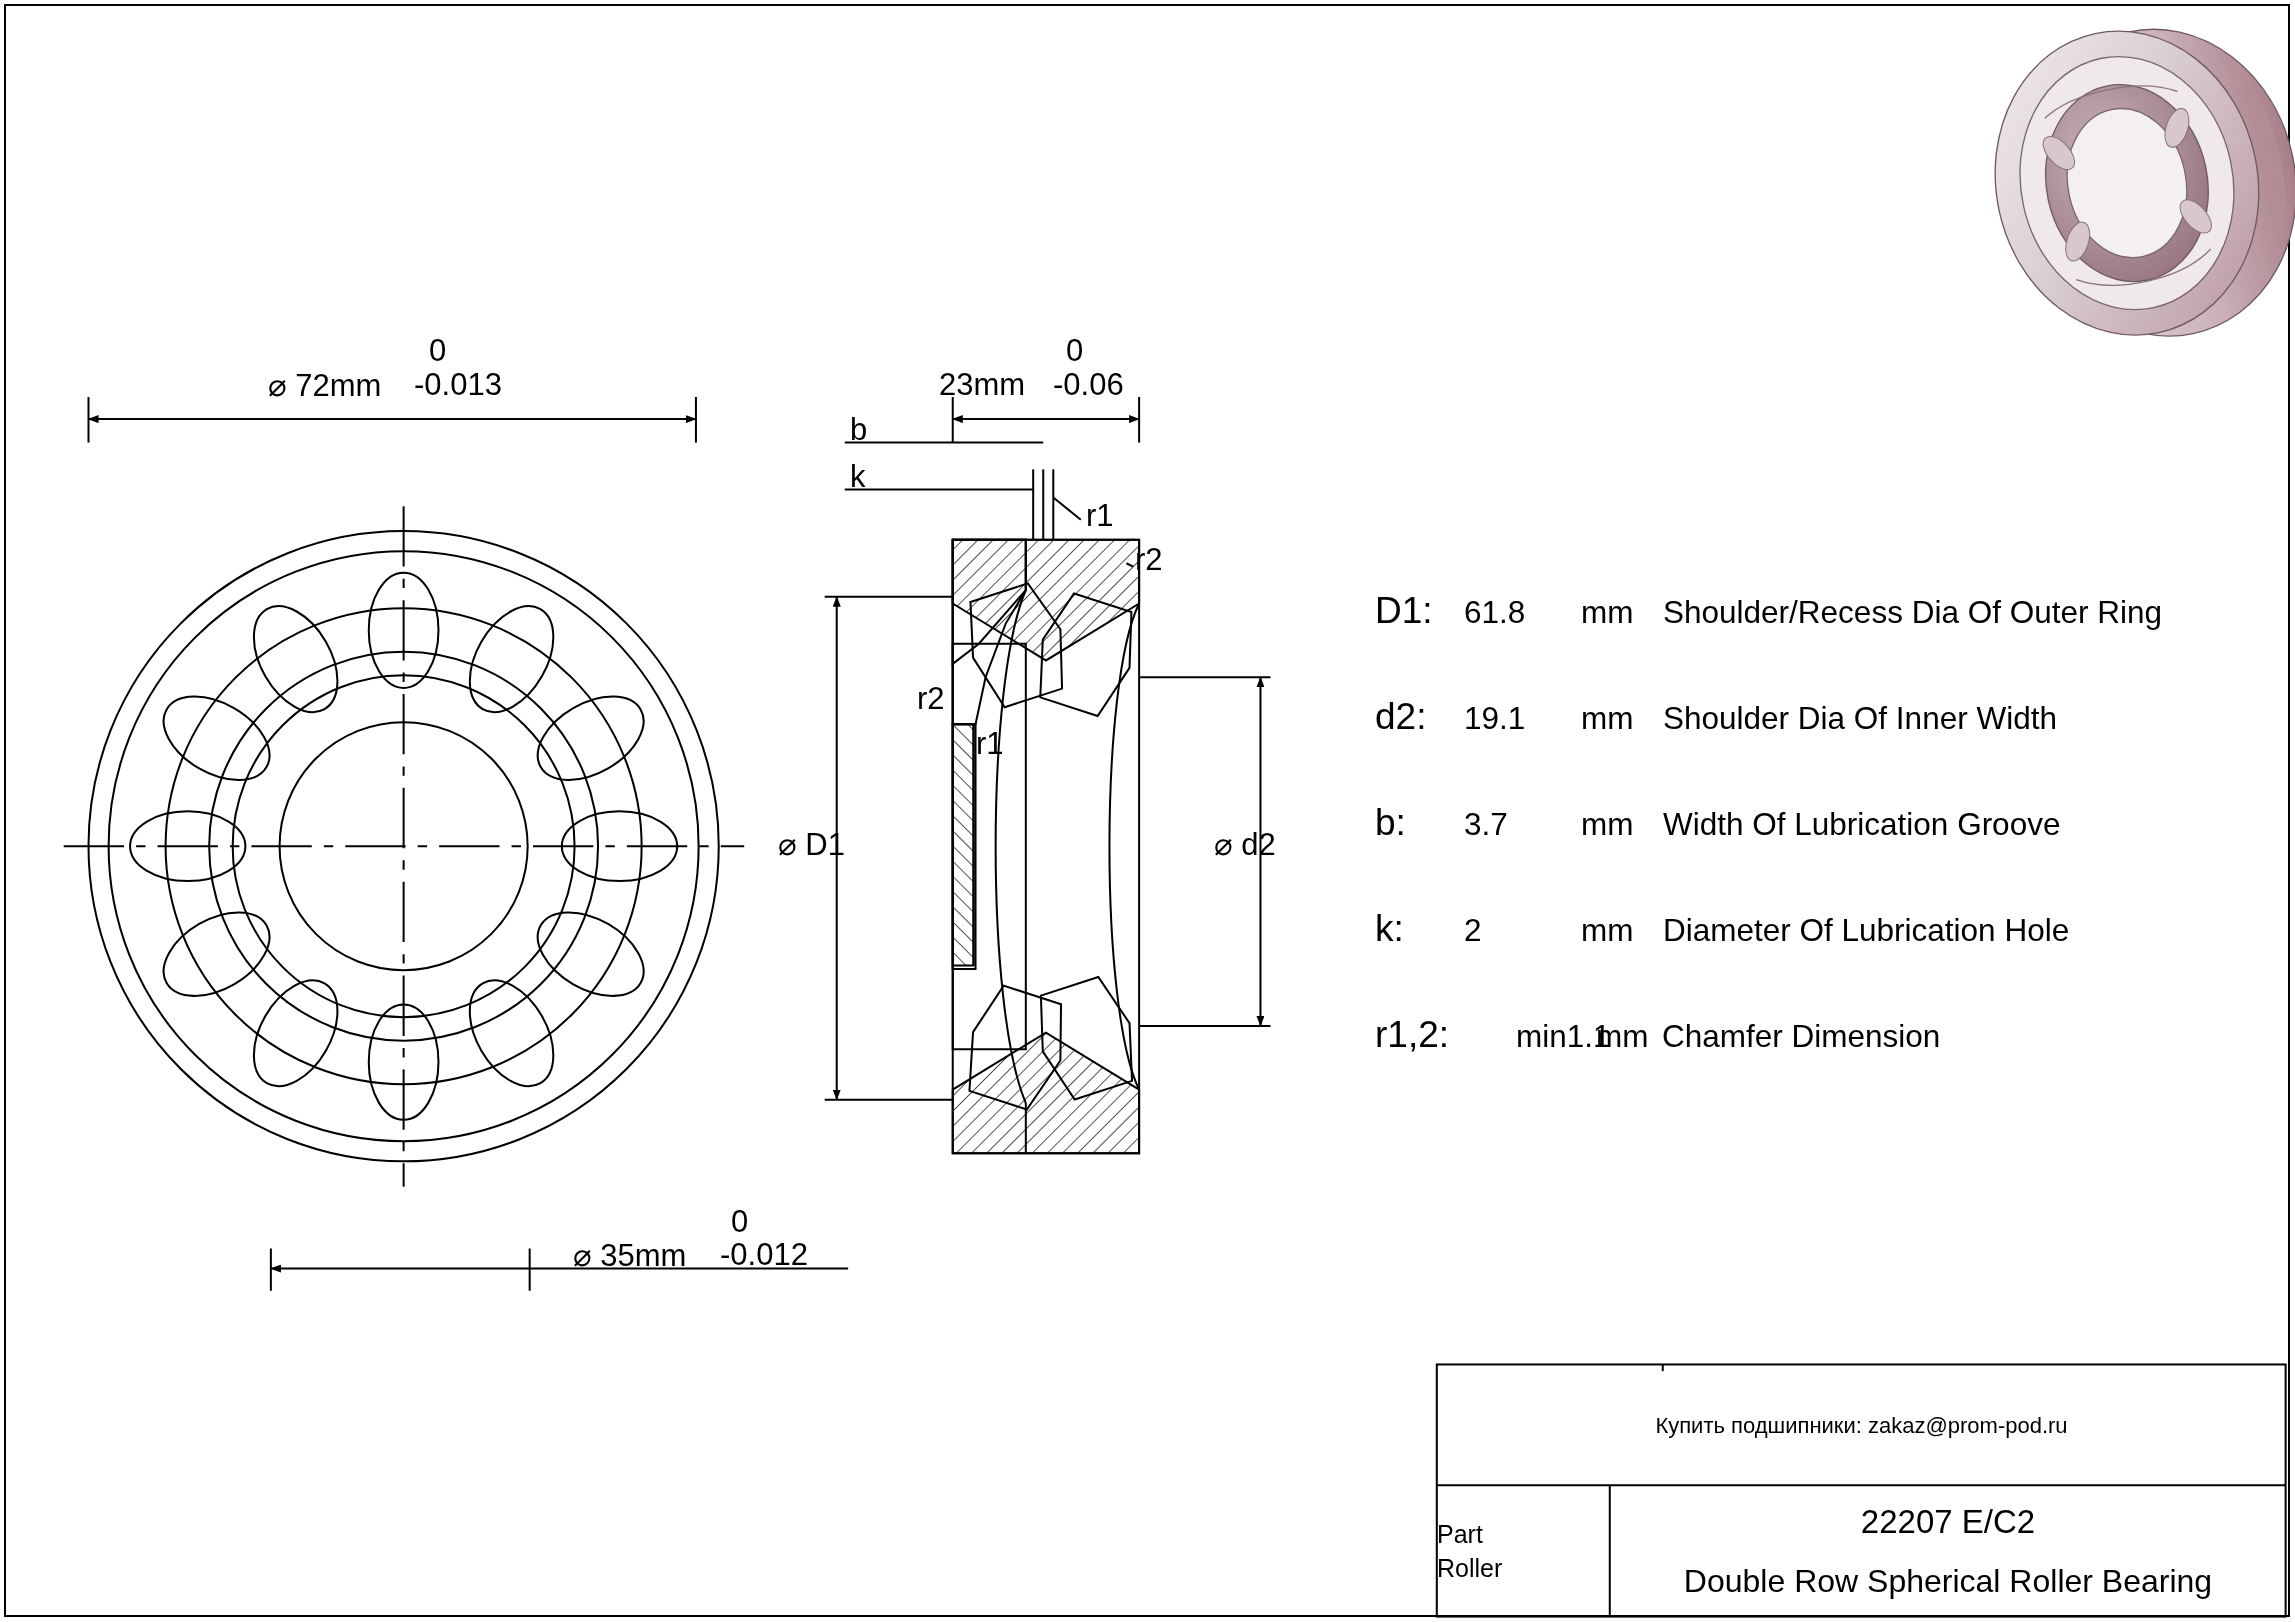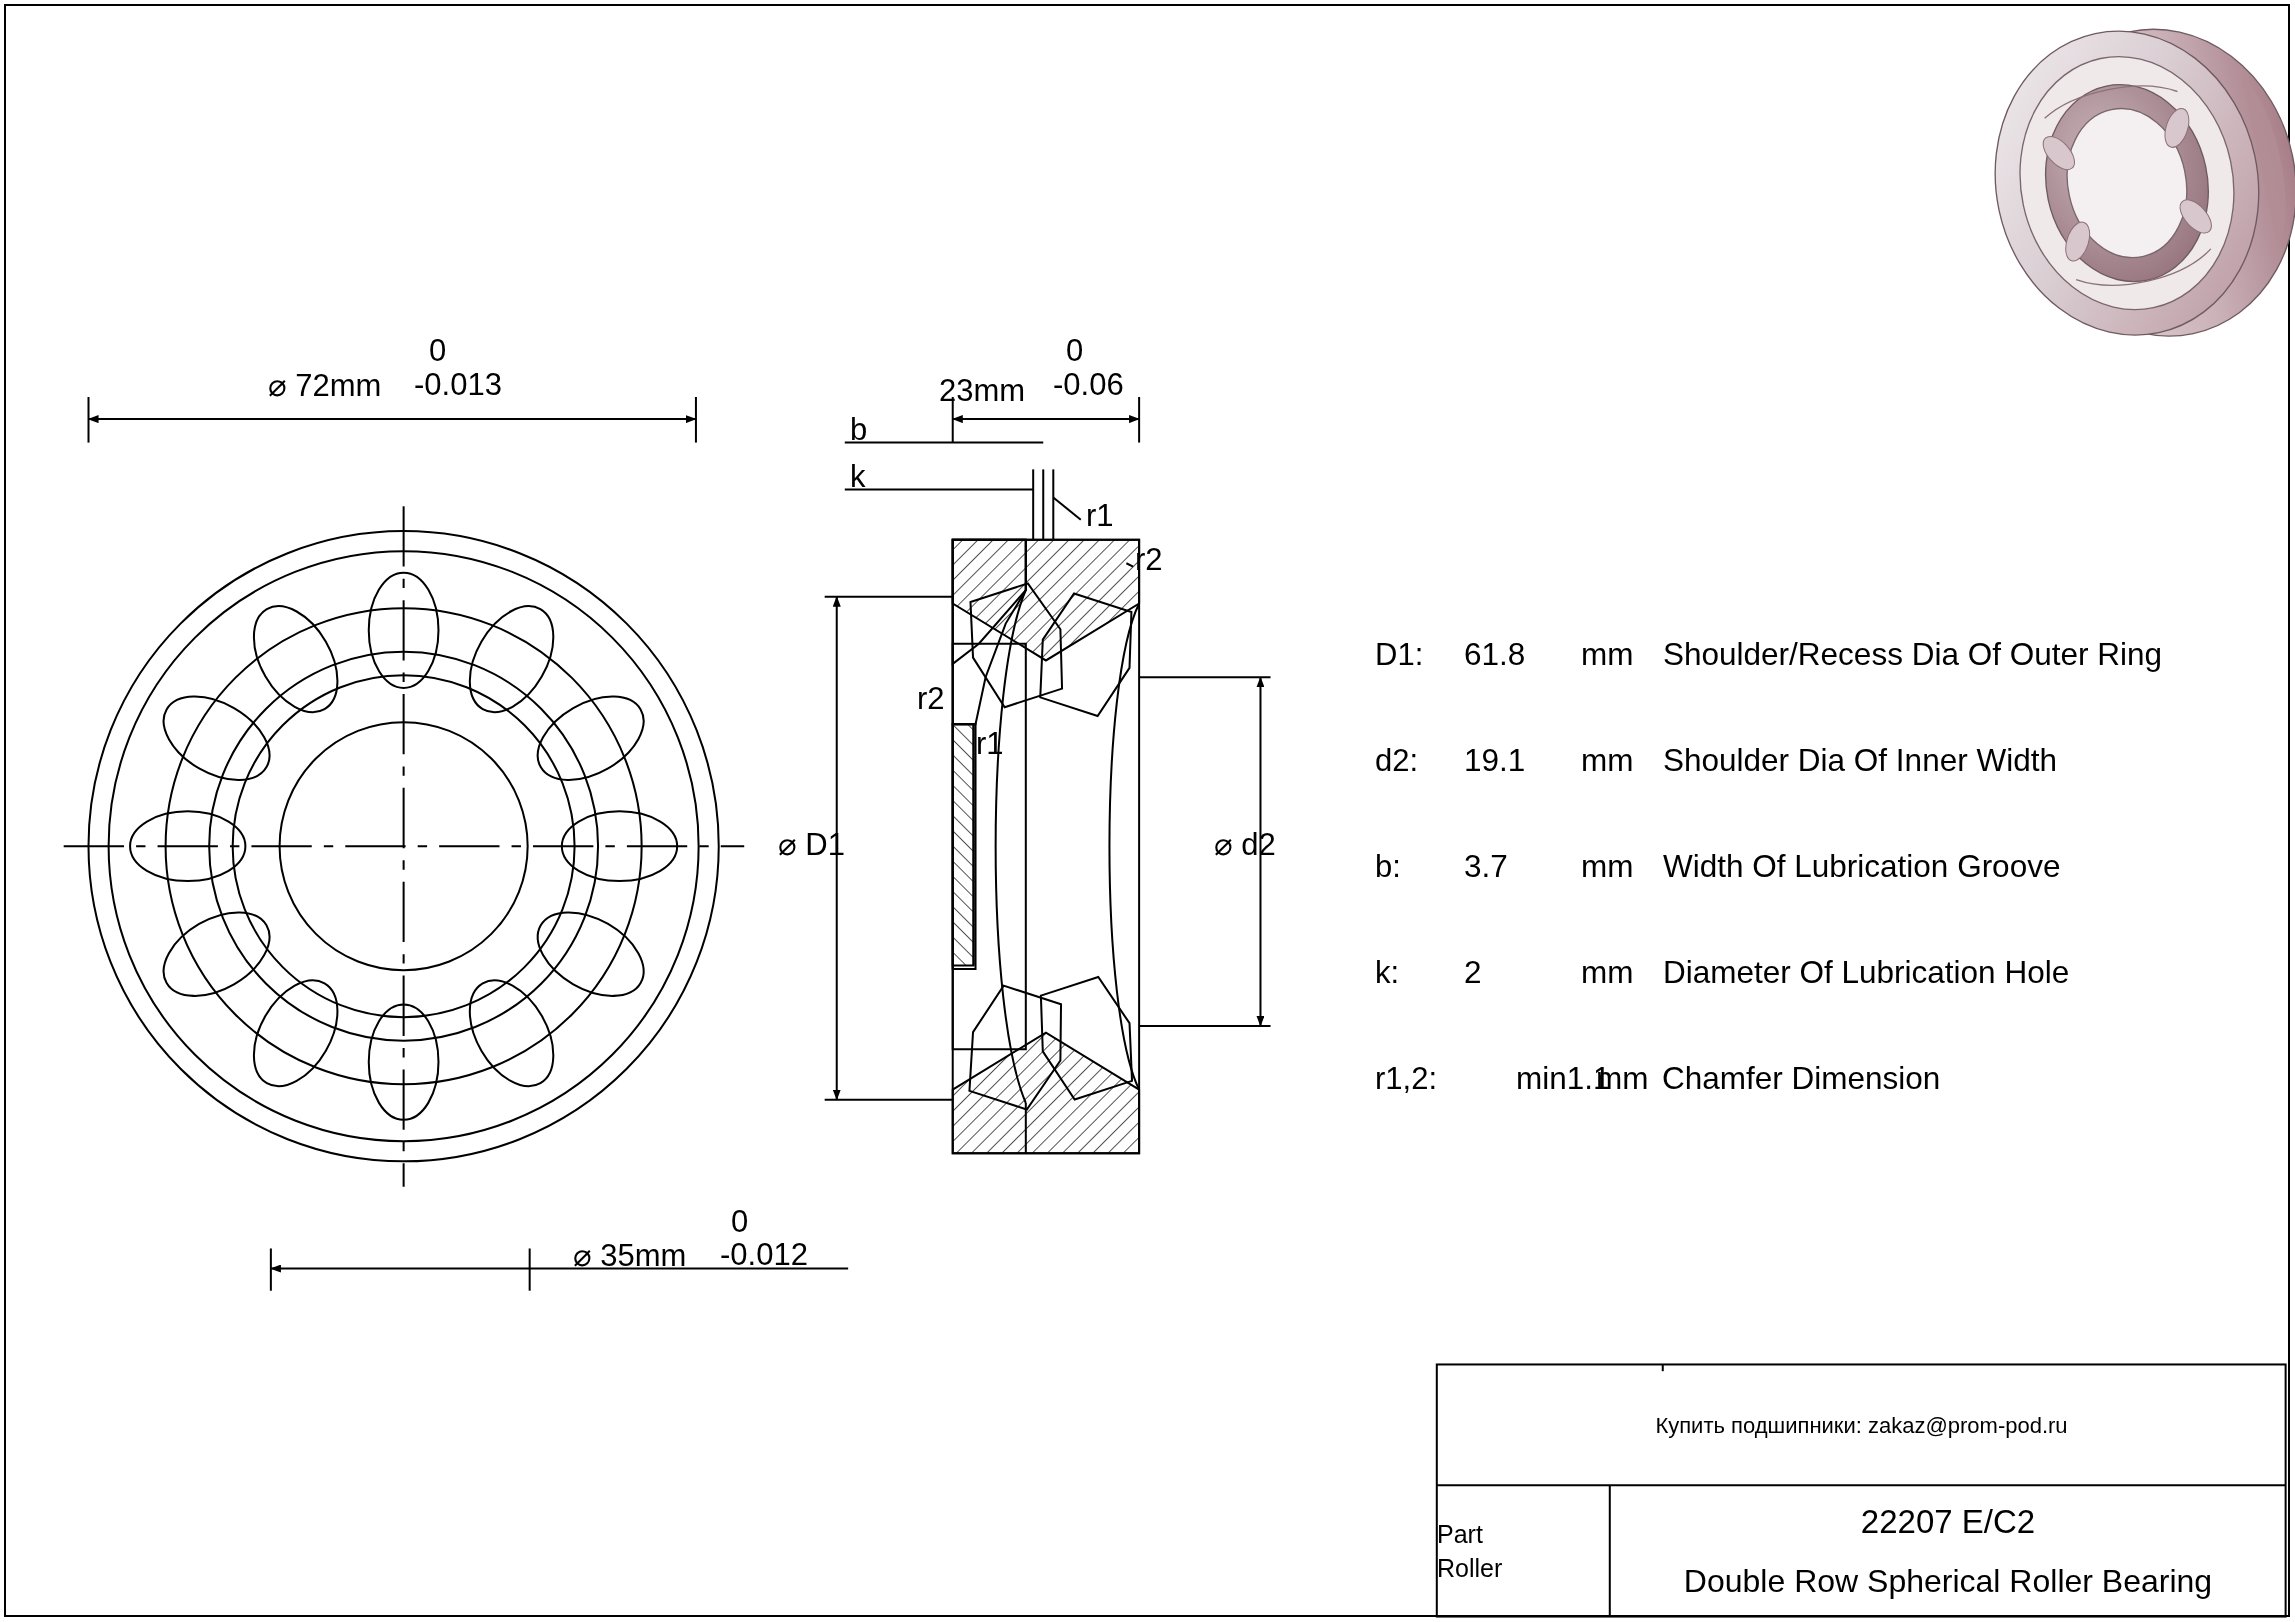--- a/index.html
+++ b/index.html
@@ -43,22 +43,21 @@
     left: 1375px; top: 590px;
     width: 872px;
   }
   .spec-row {
     display: flex;
     align-items: baseline;
     height: 106px;
   }
   .spec-sym {
     width: 89px;
-    font-size: 31px;
-    margin-top: 47px;
+    font-size: 37px;
   }
   .spec-val {
     width: 117px;
     font-size: 31.5px;
   }
   .spec-unit {
     width: 82px;
     font-size: 31.5px;
   }
   .spec-desc {
@@ -285,21 +284,21 @@
 
   <div class="lbl dim-big" style="left:429px; top:333px;">0</div>
   <div class="lbl dim-big" style="left:268px; top:367px;">⌀ 72mm</div>
   <div class="lbl dim-big" style="left:414px; top:367px;">-0.013</div>
 
   <div class="lbl dim-big" style="left:731px; top:1204px;">0</div>
   <div class="lbl dim-big" style="left:573px; top:1237px;">⌀ 35mm</div>
   <div class="lbl dim-big" style="left:720px; top:1237px;">-0.012</div>
 
   <div class="lbl dim-big" style="left:1066px; top:333px;">0</div>
-  <div class="lbl dim-big" style="left:939px; top:367px;margin-top:6px;">23mm</div>
+  <div class="lbl dim-big" style="left:939px; top:367px;">23mm</div>
   <div class="lbl dim-big" style="left:1053px; top:367px;">-0.06</div>
 
   <div class="lbl dim-big" style="left:850px; top:412px;">b</div>
   <div class="lbl dim-big" style="left:850px; top:459px;">k</div>
   <div class="lbl dim-big" style="left:1086px; top:498px;">r1</div>
   <div class="lbl dim-big" style="left:1135px; top:542px;">r2</div>
   <div class="lbl dim-big" style="left:917px; top:681px;">r2</div>
   <div class="lbl dim-big" style="left:976px; top:726px;">r1</div>
 
   <div class="lbl dim-big" style="left:778px; top:826px;">⌀ D1</div>

